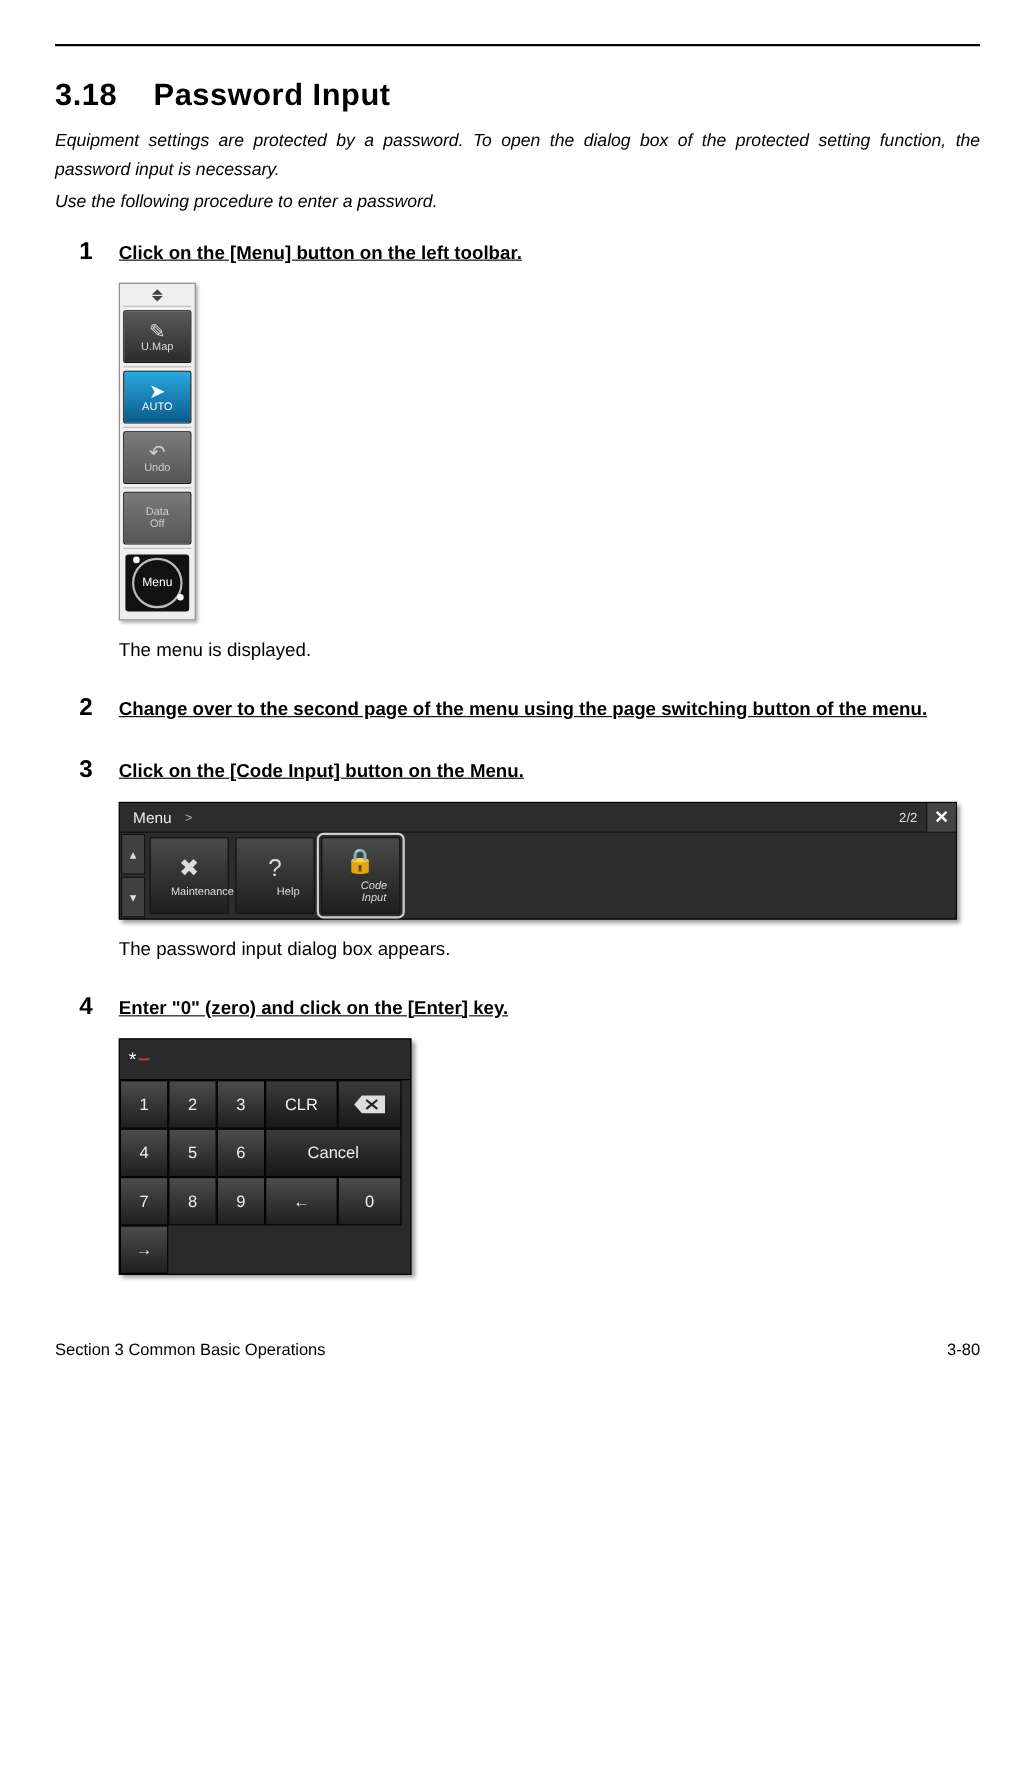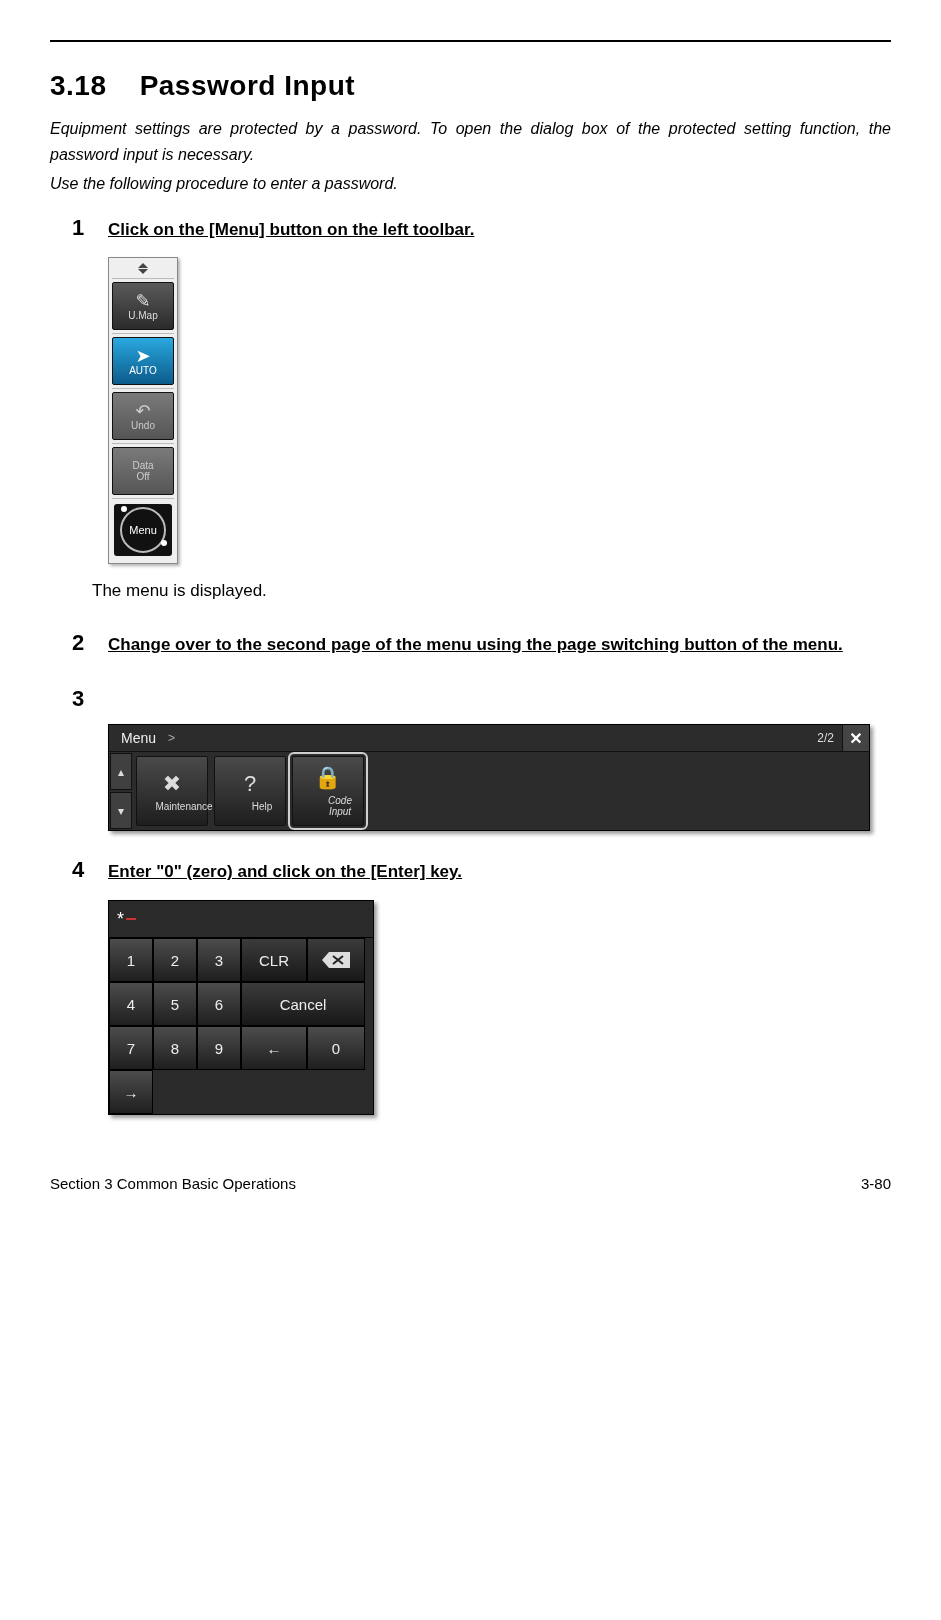--- a/index.html
+++ b/index.html
@@ -45,21 +45,21 @@
     width: 20px;
     flex-shrink: 0;
   }
   .step-title {
     font-size: 17px;
     font-weight: bold;
     line-height: 1.8;
     text-decoration: underline;
   }
   .step-body {
-    margin-left: 20px;
+    margin-left: 36px;
     font-size: 17px;
     line-height: 1.5;
   }
   .figure-wrap {
     margin: 10px 0 14px 36px;
   }
 
   
   .toolbar-fig {
     width: 70px;
@@ -254,20 +254,21 @@
   <div class="step">
     <div class="step-head">
       <div class="step-num">2</div>
       <div class="step-title">Change over to the second page of the menu using the page switching button of the menu.</div>
     </div>
   </div>
 
   <div class="step">
     <div class="step-head">
       <div class="step-num">3</div>
+      <div class="step-title">Click on the [Code Input] button on the Menu.</div>
     </div>
     <div class="figure-wrap">
       <div class="menubar-fig">
         <div class="mb-top">
           <span class="mb-title">Menu</span>
           <span class="mb-chevron">&gt;</span>
           <span class="mb-spacer"></span>
           <span class="mb-page">2/2</span>
           <span class="mb-close">
             <span>✕</span>
@@ -292,20 +293,21 @@
           </div>
           <div class="mb-item sel">
             <span class="mi-ico">🔒</span>
             <span class="mi-lbl" style="white-space:pre-line;font-style:italic;">Code
 Input</span>
           </div>
           <div class="mb-fill"></div>
         </div>
       </div>
     </div>
+    <div class="step-body">The password input dialog box appears.</div>
   </div>
 
   <div class="step">
     <div class="step-head">
       <div class="step-num">4</div>
       <div class="step-title">Enter "0" (zero) and click on the [Enter] key.</div>
     </div>
     <div class="figure-wrap" style="margin-left:36px;">
       <div class="keypad-fig">
         <div class="kp-disp">

